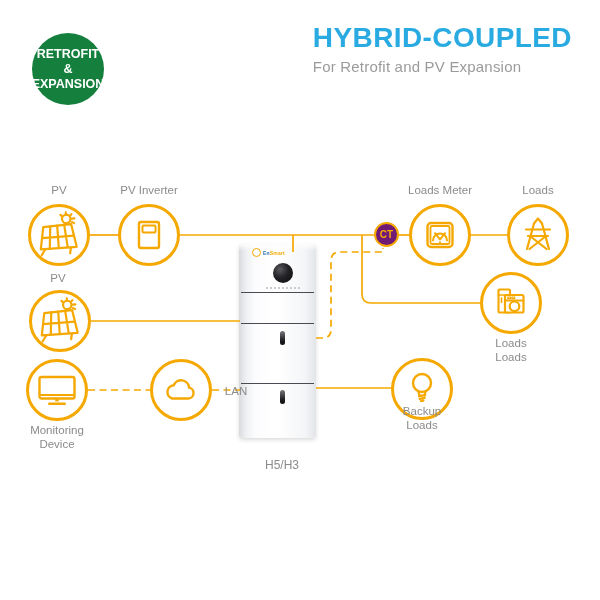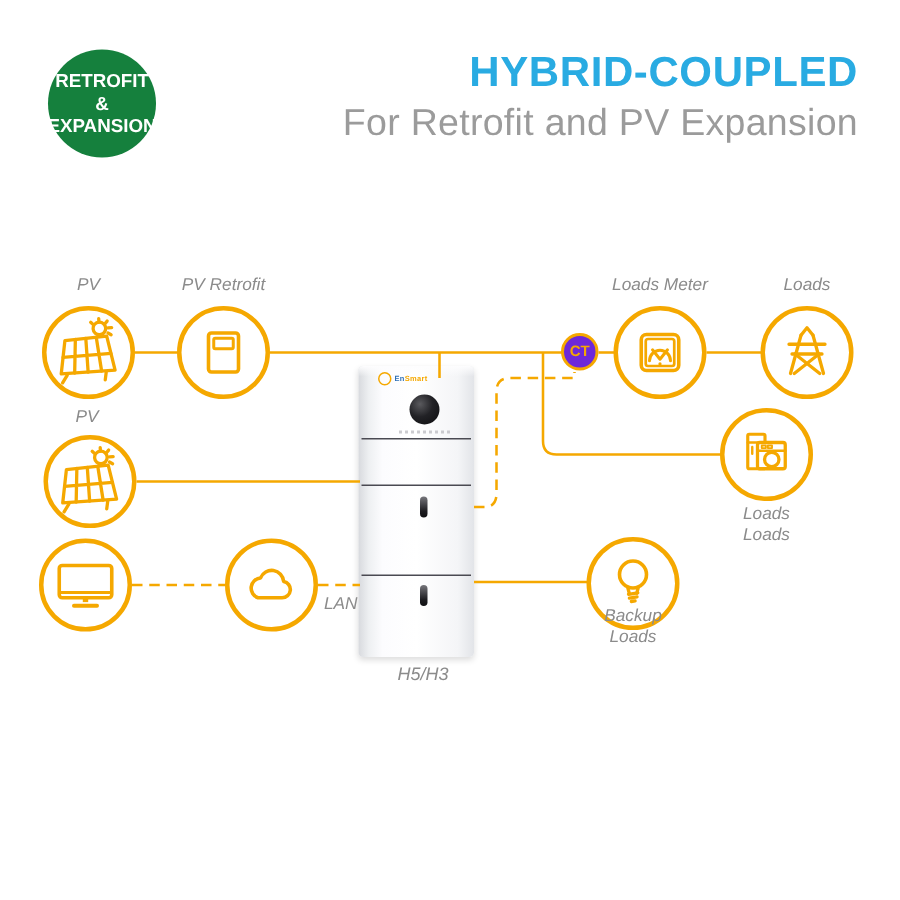--- a/index.html
+++ b/index.html
@@ -5,23 +5,23 @@
   html,body{margin:0;padding:0;background:#fff;}
   .stage{position:relative;width:600px;height:600px;background:#ffffff;overflow:hidden;
          font-family:"Liberation Sans",sans-serif;color:#F5A800;}
 
   
   .badge{position:absolute;left:32px;top:33px;width:72px;height:72px;border-radius:50%;
          background:#15803d;color:#fff;display:flex;flex-direction:column;align-items:center;
          justify-content:center;font-weight:bold;font-size:12.5px;line-height:15px;text-align:center;}
 
   
-  .header{position:absolute;right:28px;top:32px;text-align:right;}
+  .header{position:absolute;right:28px;top:22px;text-align:left;}
   .title{font-size:28px;font-weight:bold;color:#29ABE2;letter-spacing:.4px;}
-  .subtitle{font-size:25px;color:#9B9B9B;margin-top:4px;letter-spacing:.2px;}
+  .subtitle{font-size:15px;color:#9B9B9B;margin-top:4px;letter-spacing:.2px;}
 
   
   .tower{position:absolute;left:239px;top:244px;width:77px;height:194px;border-radius:3px;
          background:linear-gradient(90deg,#d8dade 0px,#eef0f2 7px,#fcfcfe 16px,#ffffff 50%,#f4f5f7 86%,#e2e4e8 100%);
          box-shadow:0 2px 4px rgba(0,0,0,.14);}
   .tower::before{content:"";position:absolute;left:0;right:0;top:0;height:7px;
          border-radius:3px 3px 0 0;background:linear-gradient(180deg,#fdfdfe,rgba(255,255,255,0));}
   .divider{position:absolute;left:2px;right:2px;height:1px;background:#4a4a52;}
   .d1{top:48px}.d2{top:79px}.d3{top:139px}
   .logo{position:absolute;top:4px;left:13px;display:flex;align-items:center;gap:2px;}
@@ -40,35 +40,35 @@
   .wires{position:absolute;left:0;top:0;}
   .wires path{stroke:#F5A800;stroke-width:1.7;fill:none;}
   .wires path.dash{stroke-dasharray:7 4.5;}
 
   
   .circle{position:absolute;width:62px;height:62px;border:3px solid #F5A800;border-radius:50%;
           background:#fff;box-sizing:border-box;display:flex;align-items:center;justify-content:center;}
   .circle svg{overflow:visible;display:block;}
   .icon{stroke:#F5A800;fill:none;stroke-linecap:round;stroke-linejoin:round;}
   .ct{position:absolute;left:374px;top:222px;width:25px;height:25px;border:2.5px solid #F5A800;
-      border-radius:50%;background:#6d28d9;box-sizing:border-box;display:flex;align-items:center;
+      border-radius:50%;background:#701a75;box-sizing:border-box;display:flex;align-items:center;
       justify-content:center;font-size:10px;font-weight:bold;color:#F5A800;}
 
   
-  .label{position:absolute;width:90px;color:#8B8B8B;font-size:11.5px;line-height:14px;text-align:center;font-style:italic;}
+  .label{position:absolute;width:90px;color:#8B8B8B;font-size:11.5px;line-height:14px;text-align:center;}
   .lab-pv-top{left:14px;top:183px}
   .lab-inv{left:104px;top:183px}
   .lab-meter{left:395px;top:183px}
   .lab-grid{left:493px;top:183px}
   .lab-pv-bottom{left:13px;top:271px}
   .lab-normal{left:466px;top:336px}
   .lab-monitor{left:12px;top:423px}
   .lab-backup{left:377px;top:404px}
-  .lab-lan{left:216px;top:396px;width:40px;text-align:left}
-  .lab-model{left:237px;top:442px;font-size:12px}
+  .lab-lan{left:216px;top:384px;width:40px;text-align:center}
+  .lab-model{left:237px;top:458px;font-size:12px}
 </style>
 </head>
 <body>
 
 <div class="stage">
 
   <div class="badge">
     <div>RETROFIT &amp;</div>
     <div>EXPANSION</div>
   </div>
@@ -118,21 +118,21 @@
     </svg>
   </div>
   <div class="label lab-pv-top">PV</div>
 
   <div class="circle" style="left:118px;top:204px">
     <svg class="icon" width="44" height="44" viewBox="0 0 44 44" stroke-width="2.4">
       <rect x="12" y="9" width="20" height="26" rx="2"></rect>
       <rect x="15.5" y="12.5" width="13" height="7" rx="1" stroke-width="2"></rect>
     </svg>
   </div>
-  <div class="label lab-inv">PV Retrofit</div>
+  <div class="label lab-inv">PV Inverter</div>
 
   <div class="ct">
       <span>CT</span>
     </div>
 
   <div class="circle" style="left:409px;top:204px">
     <svg class="icon" width="44" height="44" viewBox="0 0 44 44" stroke-width="2.2">
       <rect x="9.5" y="10" width="25" height="24" rx="3.5" stroke-width="2.4"></rect>
       <rect x="12.5" y="13" width="19" height="18" rx="1.5" stroke-width="1.8"></rect>
       <path d="M15,27.5 A7,7 0 0 1 29,27.5" stroke-width="2"></path>
@@ -182,20 +182,24 @@
   </div>
 
   <div class="circle" style="left:26px;top:359px">
     <svg class="icon" width="44" height="44" viewBox="0 0 44 44" stroke-width="2.4">
       <rect x="4.5" y="9" width="35" height="21.5" rx="2"></rect>
       <path d="M5.5,27 H38.5" stroke-width="2"></path>
       <rect x="20.2" y="30.8" width="3.6" height="2.6" fill="#F5A800" stroke="none"></rect>
       <rect x="13" y="34.5" width="18" height="2.6" rx="1.3" fill="#F5A800" stroke="none"></rect>
     </svg>
   </div>
+  <div class="label lab-monitor">
+    <div>Monitoring</div>
+    <div>Device</div>
+  </div>
 
   <div class="circle" style="left:150px;top:359px">
     <svg class="icon" width="44" height="44" viewBox="0 0 44 44" stroke-width="2.4">
       <path d="M13,30.5 H29 A5.5,5.5 0 0 0 30.1,19.6 A8,8 0 0 0 14.7,17.3 A6.8,6.8 0 0 0 13,30.5 Z"></path>
     </svg>
   </div>
   <div class="label lab-lan">LAN</div>
 
   <div class="circle" style="left:391px;top:358px">
     <svg class="icon" width="44" height="44" viewBox="0 0 44 44" stroke-width="2.2">

